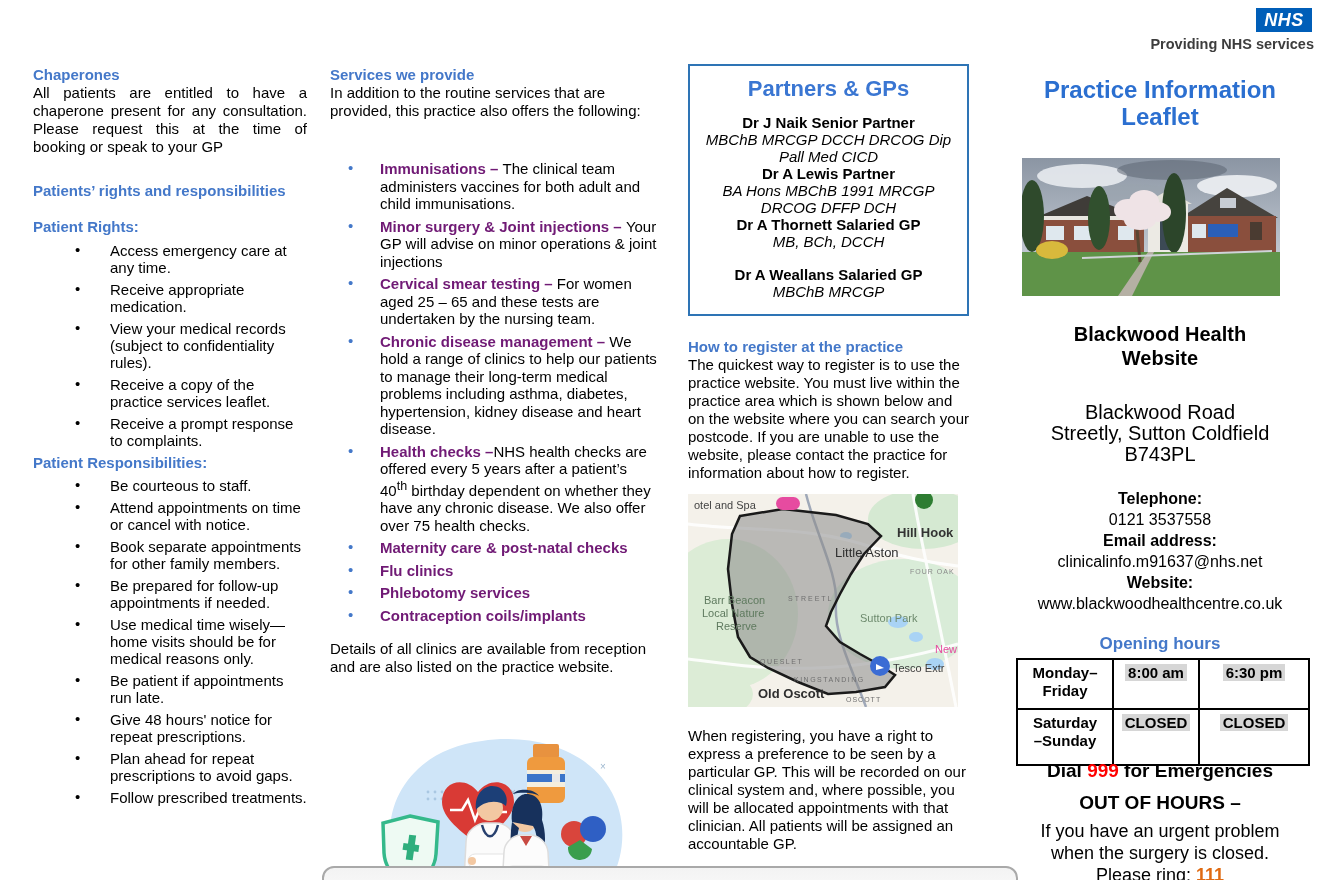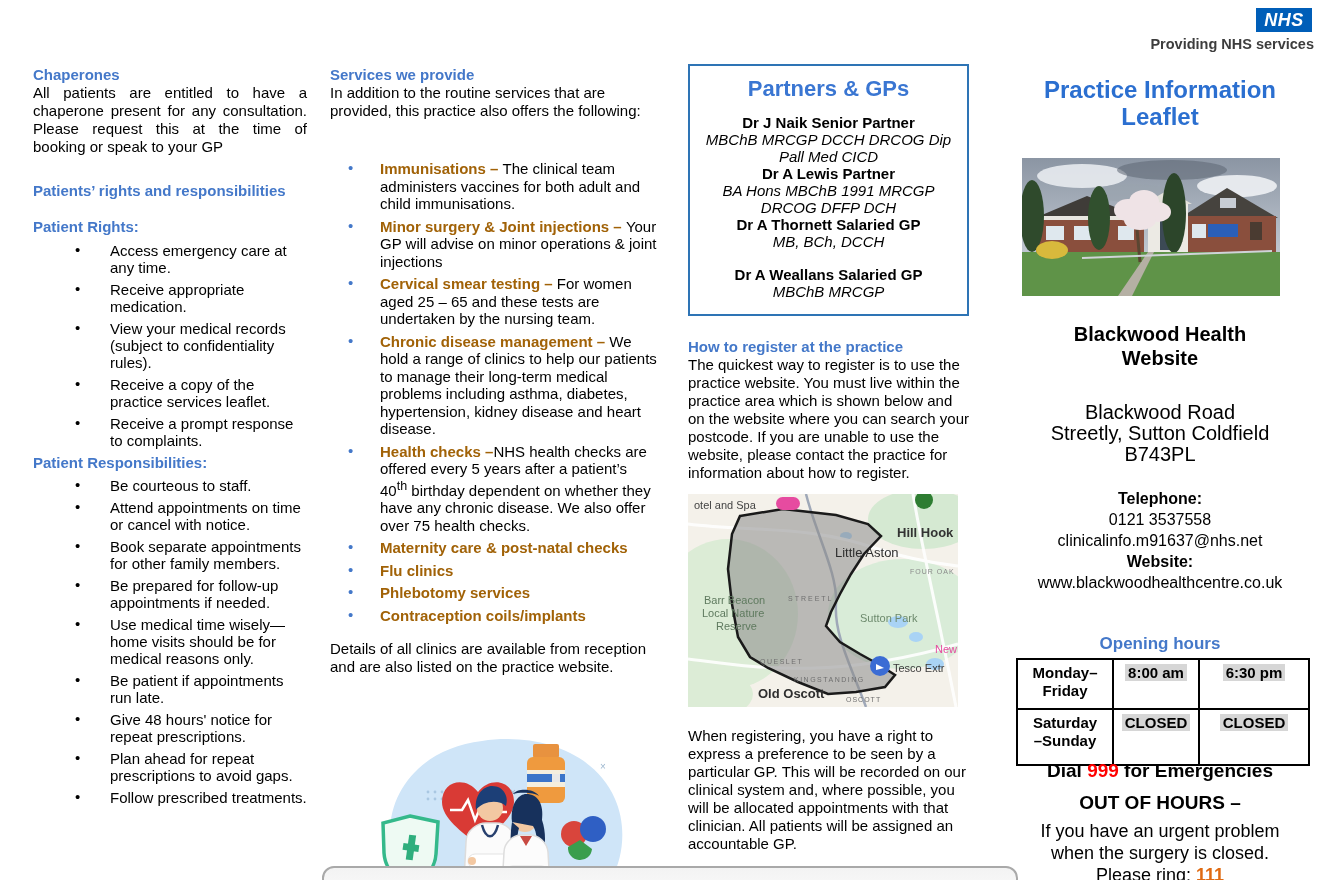--- a/index.html
+++ b/index.html
@@ -13,21 +13,21 @@
   #col1{left:33px;top:66px;width:274px;}
   #col1 .body-txt{text-align:justify;}
   .blist{list-style:none;margin:2px 0 0 0;padding:0;font-size:15px;line-height:17px;}
   .blist li{position:relative;padding-left:77px;margin-bottom:5px;}
   .blist li::before{content:"•";position:absolute;left:42px;top:-1px;font-size:15px;}
   
   #col2{left:330px;top:66px;width:328px;}
   .svclist{list-style:none;margin:40px 0 0 0;padding:0;font-size:15px;line-height:17.5px;}
   .svclist li{position:relative;padding-left:50px;margin-bottom:5px;}
   .svclist li::before{content:"•";position:absolute;left:18px;top:-1px;color:#4478C9;}
-  .svc-title{color:#a16207;font-weight:bold;text-align:right;}
+  .svc-title{color:#701a75;font-weight:bold;text-align:right;}
   
   #col3{left:688px;top:64px;width:281px;}
   .partners-box{border:2px solid #2E74B5;padding:8px 6px 14px 6px;text-align:center;}
   .partners-title{color:#3A76D2;font-weight:bold;font-size:22px;margin:2px 0 12px 0;}
   .gp-name{font-weight:bold;font-size:15px;line-height:17px;}
   .gp-quals{font-style:italic;font-size:15px;line-height:17px;}
   .gp-gap{margin-top:16px;}
   .reg-head{margin-top:22px;}
   .map-wrap{margin-top:12px;width:270px;height:213px;}
   
@@ -326,20 +326,21 @@
 
     <div class="address">
       <div>Blackwood Road</div>
       <div>Streetly, Sutton Coldfield</div>
       <div>B743PL</div>
     </div>
 
     <div class="contact">
       <div class="b">Telephone:</div>
       <div>0121 3537558</div>
+      <div class="b">Email address:</div>
       <div>clinicalinfo.m91637@nhs.net</div>
       <div class="b">Website:</div>
       <div>www.blackwoodhealthcentre.co.uk</div>
     </div>
 
     <div class="open-head">Opening hours</div>
 
     <table class="hours">
       <tbody>
           <tr class="r1">

